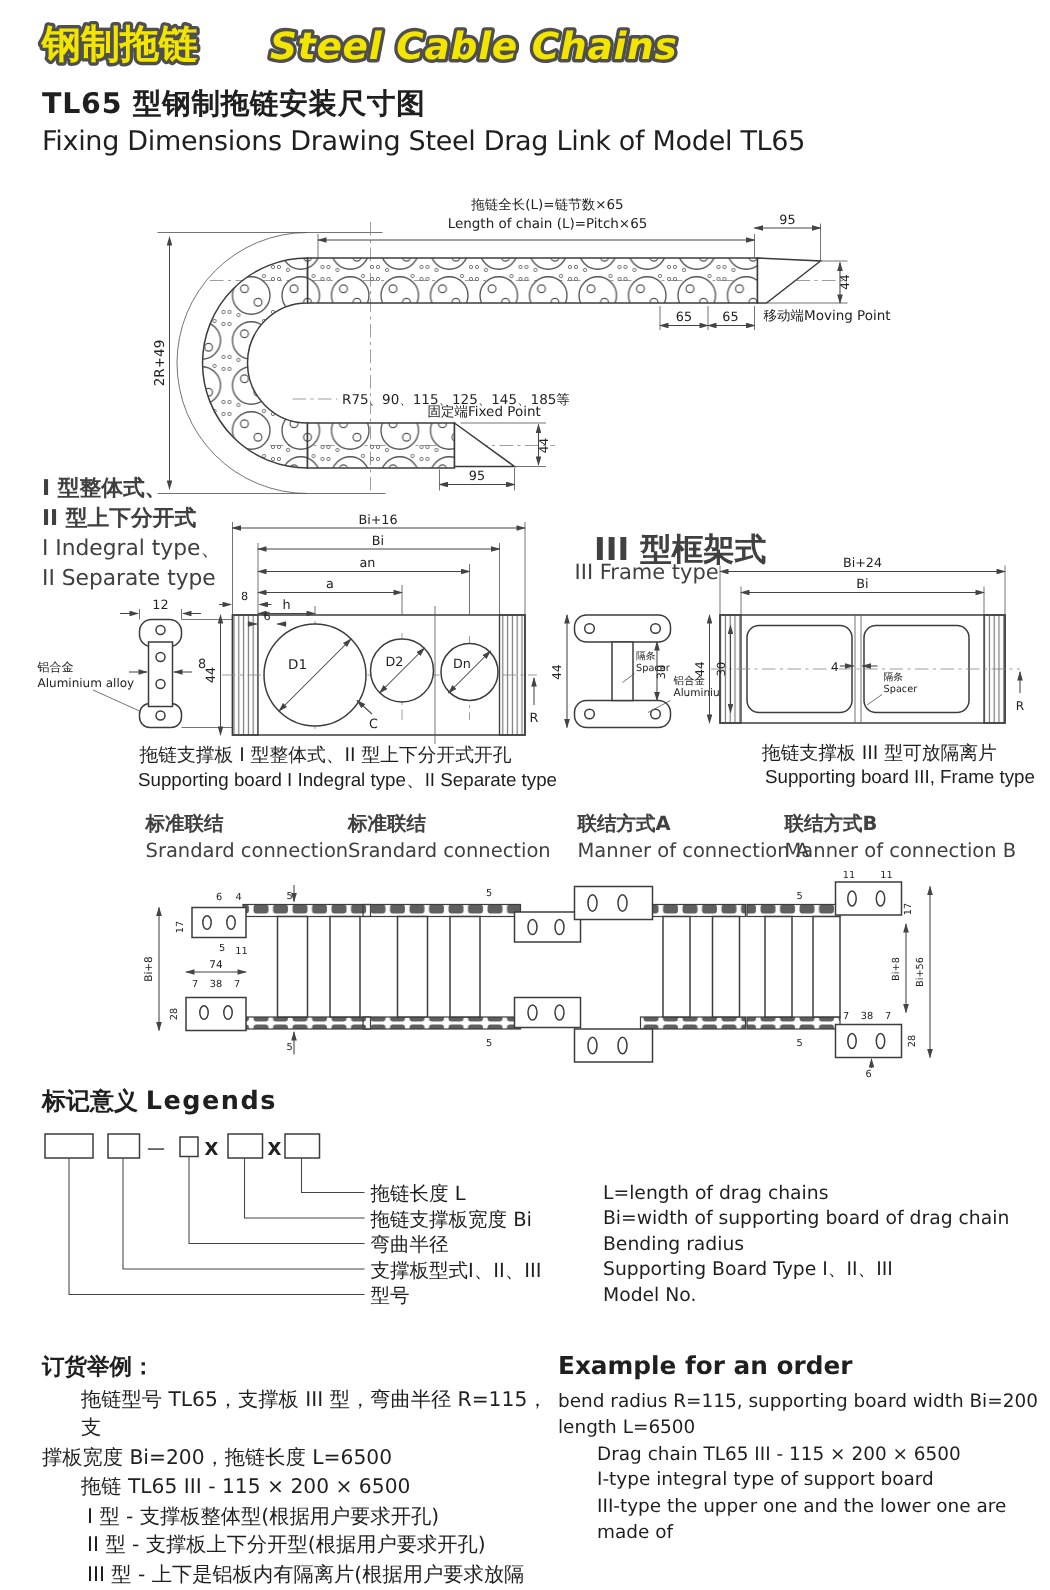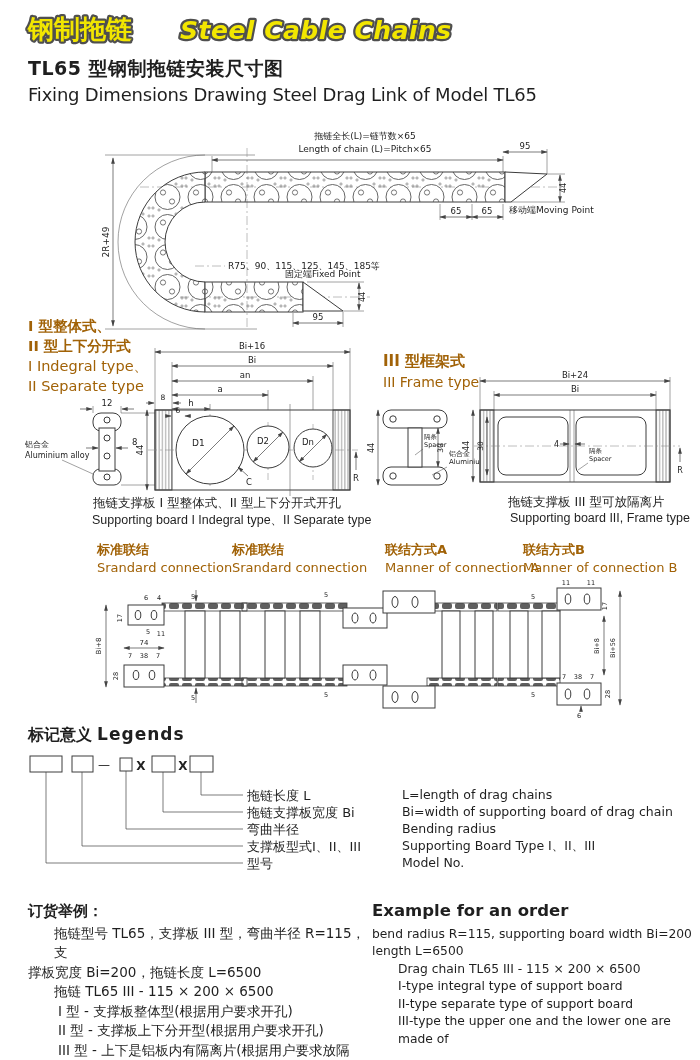--- a/index.html
+++ b/index.html
@@ -1,19 +1,19 @@
 <!DOCTYPE html>
 <html><head>
 <meta charset="utf-8">
 <style>
   *{margin:0;padding:0;box-sizing:border-box}
   html,body{width:700px;height:1060px;background:#ffffff;position:relative;overflow:hidden;
     font-family:"DejaVu Sans","Liberation Sans",sans-serif;color:#1f1f1f}
   .abs{position:absolute}
-  .blue{color:#a16207}
+  .blue{color:#404040}
   .b{font-weight:bold}
   .serif{font-family:Liberation Sans, sans-serif}
   svg{position:absolute;overflow:visible}
   svg text{font-family:"DejaVu Sans","Liberation Sans",sans-serif;fill:#222}
   .logoCn{font-size:26px;font-weight:bold;fill:#f2e600;stroke:#4f4f4f;stroke-width:4.5px;paint-order:stroke;stroke-linejoin:round}
   .logoEn{font-size:25px;font-weight:bold;font-style:italic;fill:#f2e600;stroke:#4f4f4f;stroke-width:4.5px;paint-order:stroke;stroke-linejoin:round;letter-spacing:.5px}
   .out{stroke:#3c3c3c;stroke-width:1;fill:#fff}
   .outp{stroke:#3c3c3c;stroke-width:1;fill:url(#chainpat)}
   .railp{stroke:#3c3c3c;stroke-width:.8;fill:url(#railpat)}
   .hat{stroke:#3c3c3c;stroke-width:.9;fill:url(#hatch)}
@@ -218,21 +218,21 @@
 <div class="abs blue typeLbl" style="left:28px;top:316px">
   <div class="b">I 型整体式、</div>
   <div class="b">II 型上下分开式</div>
   <div>I Indegral type、</div>
   <div>II Separate type</div>
 </div>
 
 <div class="abs cap" style="left:93px;top:495px">拖链支撑板 I 型整体式、II 型上下分开式开孔</div>
 <div class="abs cap serif" style="left:92px;top:512px">Supporting board I Indegral type、II Separate type</div>
 
-<div class="abs blue b" style="left:383px;top:352px;font-size:15px">III 型框架式</div>
+<div class="abs blue b" style="left:396px;top:352px;font-size:21px">III 型框架式</div>
 <div class="abs blue" style="left:383px;top:374px;font-size:14px">III Frame type</div>
 
 <svg class="abs" style="left:370px;top:368px" width="330" height="157" viewBox="0 0 330 157">
   <g>
     <rect class="out" x="13" y="42" width="64" height="18" rx="8"></rect>
     <rect class="out" x="13" y="99" width="64" height="18" rx="8"></rect>
     <rect class="out" x="38" y="60" width="14" height="39"></rect>
     <circle class="out" cx="23" cy="51" r="3.2"></circle>
       <circle class="out" cx="67" cy="51" r="3.2"></circle>
     <circle class="out" cx="23" cy="108" r="3.2"></circle>
@@ -426,16 +426,15 @@
   <div style="padding-left:30px">I 型 - 支撑板整体型(根据用户要求开孔)</div>
   <div style="padding-left:30px">II 型 - 支撑板上下分开型(根据用户要求开孔)</div>
   <div style="padding-left:30px">III 型 - 上下是铝板内有隔离片(根据用户要求放隔条)</div>
 </div>
 
 <div class="abs ordEn" style="left:372px;top:902px">
   <div class="b" style="font-size:16.5px;margin-bottom:6px">Example for an order</div>
   <div>bend radius R=115, supporting board width Bi=200 length L=6500</div>
   <div class="ind">Drag chain TL65 III - 115 × 200 × 6500</div>
   <div class="ind">I-type integral type of support board</div>
-  <div class="ind">II-type separate type of support board</div>
   <div class="ind">III-type the upper one and the lower one are made of</div>
 
 </div>
 
 </body></html>

